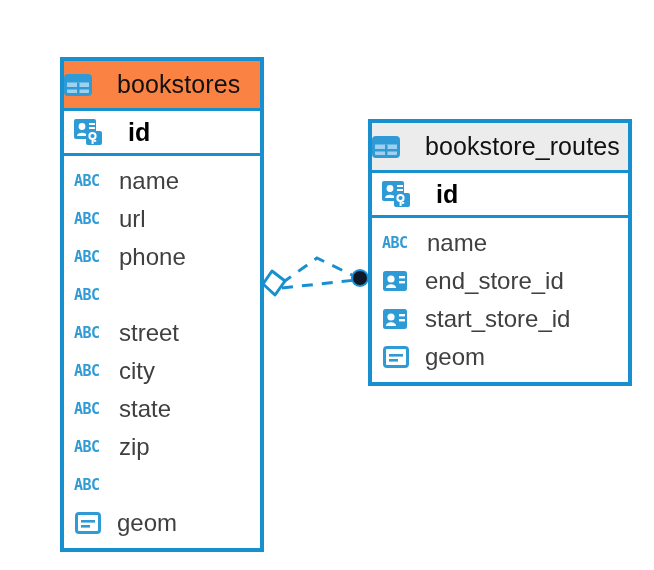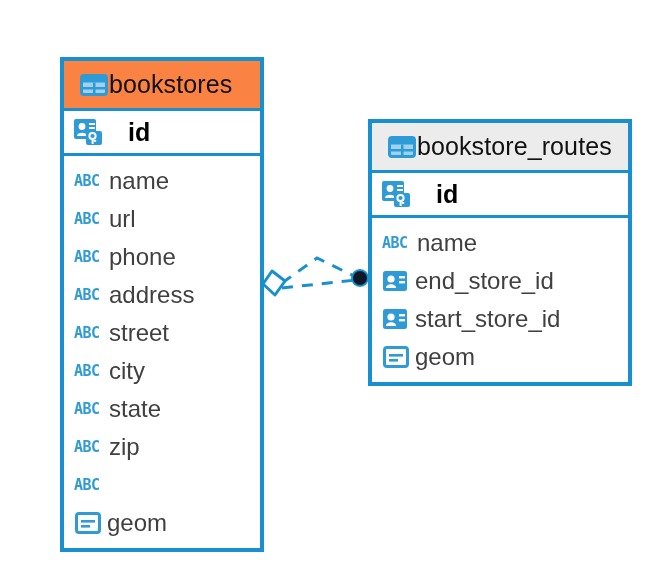--- a/index.html
+++ b/index.html
@@ -24,22 +24,22 @@
     position: absolute;
     box-sizing: border-box;
     border: 4px solid #1890d0;
     background: #ffffff;
   }
   .entity-header {
     display: flex;
     align-items: center;
     box-sizing: border-box;
     height: 47px;
-    padding-left: 16px;
-    gap: 1px;
+    padding-left: 0;
+    gap: 25px;
   }
   .entity-header.orange { background: #fa8343; }
   .entity-header.gray   { background: #ececec; }
 
   .entity-title {
     font-size: 25px;
     color: #111111;
     letter-spacing: 0.1px;
     white-space: nowrap;
   }
@@ -63,21 +63,21 @@
   }
 
   .field-list {
     padding: 6px 0 6px 0;
   }
   .field-row {
     display: flex;
     align-items: center;
     height: 38px;
     padding-left: 10px;
-    gap: 5px;
+    gap: 15px;
   }
   .field-label {
     font-size: 24px;
     color: #404040;
     white-space: nowrap;
   }
 
   
   .icon {
     flex: 0 0 auto;
@@ -177,21 +177,20 @@
         <span class="icon icon-abc">
           <span class="abc-text">ABC</span>
         </span>
         <span class="field-label">phone</span>
       </div>
 
       <div class="field-row">
         <span class="icon icon-abc">
           <span class="abc-text">ABC</span>
         </span>
-        <span class="field-label">address</span>
       </div>
 
       <div class="field-row">
         <span class="icon icon-abc">
           <span class="abc-text">ABC</span>
         </span>
         <span class="field-label">street</span>
       </div>
 
       <div class="field-row">

